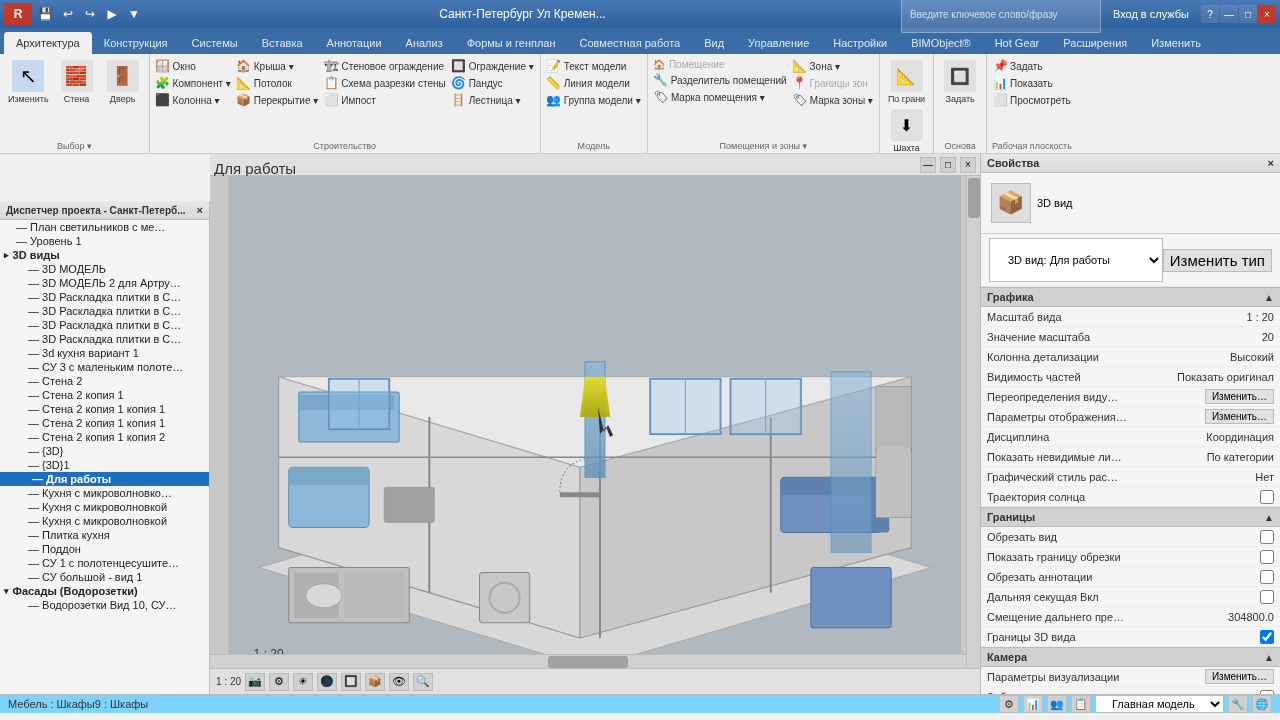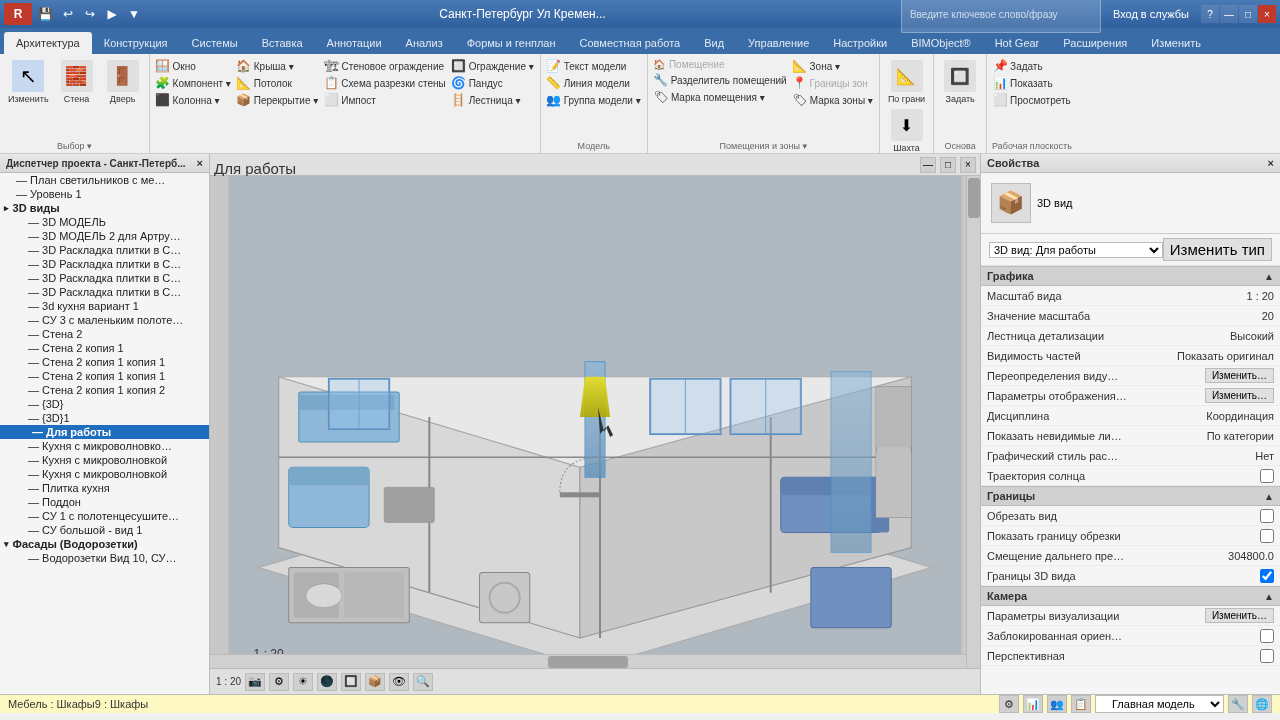--- a/index.html
+++ b/index.html
@@ -119,21 +119,21 @@
     #main {
       display: flex;
       height: calc(720px - 28px - 26px - 100px - 26px);
     }
 
     
     #left-panel {
       width: 210px;
       background: #f5f5f5;
       border-right: 1px solid #bbb;
-      display: flex; flex-direction: column;
+      display: flex; flex-direction: column; margin-top: 47px;
     }
     #left-panel-header {
       display: flex; align-items: center; justify-content: space-between;
       background: linear-gradient(to bottom, #e8e8e8, #d8d8d8);
       border-bottom: 1px solid #bbb;
       padding: 3px 6px;
       font-size: 11px; font-weight: bold; color: #333;
     }
     #project-tree {
       flex: 1; overflow-y: auto; font-size: 11px; border-radius: 15px;
@@ -197,21 +197,21 @@
     .prop-view-icon {
       width: 40px; height: 40px; background: #ddd; border: 1px solid #bbb;
       display: flex; align-items: center; justify-content: center;
       font-size: 22px; margin: 6px;
     }
     .prop-view-row {
       display: flex; align-items: center; padding: 4px 8px;
       border-bottom: 1px solid #e0e0e0;
     }
     .prop-view-select {
-      flex: 1; font-size: 11px; padding: 0; border: 1px solid #bbb; background: white;
+      flex: 1; font-size: 11px; padding: 14px; border: 1px solid #bbb; background: white;
     }
     .prop-view-btn {
       padding: 2px 6px; font-size: 15px; background: #e0e0e0; border: 1px solid #bbb;
       cursor: pointer; white-space: nowrap;
     }
     #properties-panel { flex: 1; overflow-y: auto; }
     .prop-section-header {
       display: flex; align-items: center; justify-content: space-between;
       background: #d0d0d0; padding: 3px 6px;
       font-size: 11px; font-weight: bold; color: #333; cursor: pointer;
@@ -226,21 +226,21 @@
     .prop-checkbox { width: 14px; height: 14px; }
     .prop-btn {
       padding: 1px 6px; font-size: 10px; background: #e0e0e0; border: 1px solid #bbb;
       cursor: pointer;
     }
     .section-collapse { font-size: 10px; }
 
     
     #status-bar {
       height: 19px;
-      background: #fef9c3;
+      background: #7dd3fc;
       border-top: 1px solid #bbb;
       display: flex; align-items: center;
       padding: 0 8px;
       font-size: 11px; color: #333;
     }
     .status-right {
       margin-left: auto; display: flex; align-items: center; gap: 4px;
     }
     .status-select {
       padding: 1px 12px; border: 1px solid #bbb; background: white; font-size: 11px;
@@ -338,20 +338,21 @@
           <div class="ribbon-item-small"><span class="ico">🏗</span> Стеновое ограждение</div>
           <div class="ribbon-item-small"><span class="ico">📋</span> Схема разрезки стены</div>
           <div class="ribbon-item-small"><span class="ico">⬜</span> Импост</div>
         </div>
         <div class="ribbon-col">
           <div class="ribbon-item-small"><span class="ico">🔲</span> Ограждение ▾</div>
           <div class="ribbon-item-small"><span class="ico">🌀</span> Пандус</div>
           <div class="ribbon-item-small"><span class="ico">🪜</span> Лестница ▾</div>
         </div>
       </div>
+      <div class="ribbon-section-label">Строительство</div>
     </div>
   </div>
 
   <div class="ribbon-section">
     <div class="ribbon-section-inner">
       <div class="ribbon-section-content">
         <div class="ribbon-col">
           <div class="ribbon-item-small"><span class="ico">📝</span> Текст модели</div>
           <div class="ribbon-item-small"><span class="ico">📏</span> Линия  модели</div>
           <div class="ribbon-item-small"><span class="ico">👥</span> Группа модели ▾</div>
@@ -626,21 +627,21 @@
       </div>
       <div class="prop-row">
         <span class="prop-name">Масштаб вида</span>
         <span class="prop-value">1 : 20</span>
       </div>
       <div class="prop-row">
         <span class="prop-name">Значение масштаба</span>
         <span class="prop-value">20</span>
       </div>
       <div class="prop-row">
-        <span class="prop-name">Лестница детализации</span>
+        <span class="prop-name">Колонна детализации</span>
         <span class="prop-value">Высокий</span>
       </div>
       <div class="prop-row">
         <span class="prop-name">Видимость частей</span>
         <span class="prop-value">Показать оригинал</span>
       </div>
       <div class="prop-row">
         <span class="prop-name">Переопределения виду…</span>
         <button class="prop-btn">Изменить…</button>
       </div>
@@ -668,20 +669,28 @@
       <div class="prop-section-header">
         <span>Границы</span>
         <span class="section-collapse">▲</span>
       </div>
       <div class="prop-row">
         <span class="prop-name">Обрезать вид</span>
         <input type="checkbox" class="prop-checkbox" style="">
       </div>
       <div class="prop-row">
         <span class="prop-name">Показать границу обрезки</span>
+        <input type="checkbox" class="prop-checkbox" style="">
+      </div>
+      <div class="prop-row">
+        <span class="prop-name">Обрезать аннотации</span>
+        <input type="checkbox" class="prop-checkbox" style="">
+      </div>
+      <div class="prop-row">
+        <span class="prop-name">Дальняя секущая Вкл</span>
         <input type="checkbox" class="prop-checkbox" style="">
       </div>
       <div class="prop-row">
         <span class="prop-name">Смещение дальнего пре…</span>
         <span class="prop-value">304800.0</span>
       </div>
       <div class="prop-row">
         <span class="prop-name">Границы 3D вида</span>
         <input type="checkbox" class="prop-checkbox" checked="" style="">
       </div>

